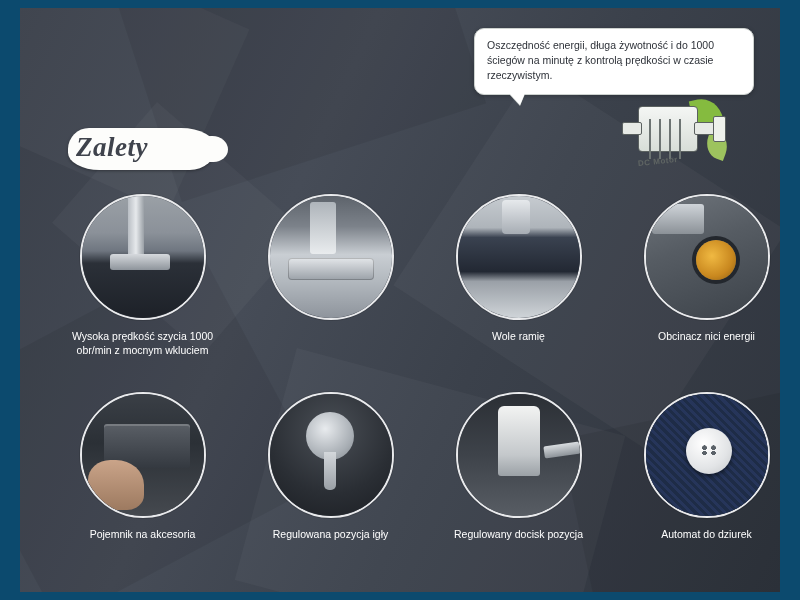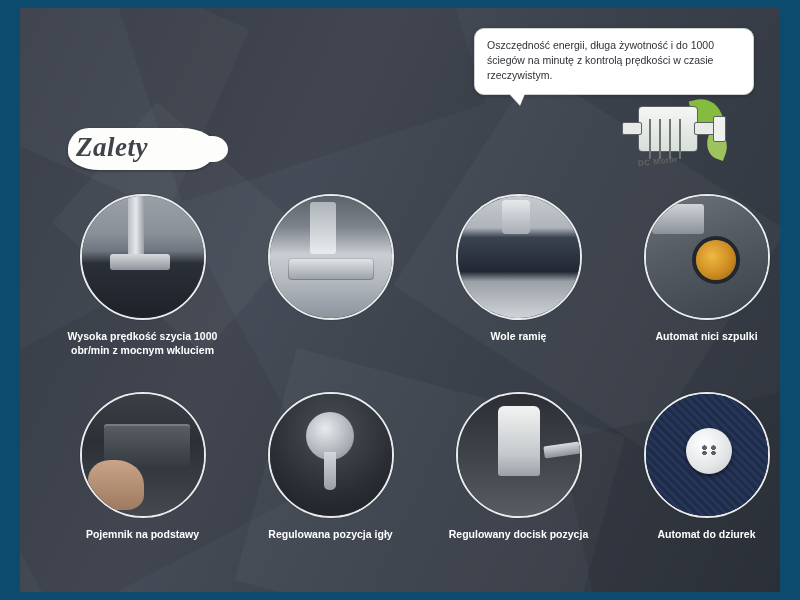--- a/index.html
+++ b/index.html
@@ -213,21 +213,21 @@
     position: relative;
     box-shadow: 0 0 0 1px rgba(0,0,0,0.12);
   }
   .circle .img {
     position: absolute;
     inset: 0;
   }
   .caption {
     margin-top: 10px;
     font-size: 10.5px;
-    font-weight: bold;
+    font-weight: normal;
     color: #ffffff;
     line-height: 1.3;
     padding: 0 6px;
   }
 
   
   .img-needle-fabric {
     background:
       linear-gradient(180deg,#9aa0a6 0%, #8b9199 30%, #6f7680 45%, #2b3038 55%, #1d2128 100%);
   }
@@ -452,28 +452,28 @@
         <div class="circle">
           <div class="img img-freearm"></div>
         </div>
         <div class="caption">Wole ramię</div>
       </div>
 
       <div class="cell row1 c4">
         <div class="circle">
           <div class="img img-bobbin"></div>
         </div>
-        <div class="caption">Automat nici szpulki</div>
+        <div class="caption">Obcinacz nici energii</div>
       </div>
 
       <div class="cell row2 c1">
         <div class="circle">
           <div class="img img-accessory"></div>
         </div>
-        <div class="caption">Pojemnik na podstawy</div>
+        <div class="caption">Pojemnik na akcesoria</div>
       </div>
 
       <div class="cell row2 c2">
         <div class="circle">
           <div class="img img-knob"></div>
         </div>
         <div class="caption">Regulowana pozycja igły</div>
       </div>
 
       <div class="cell row2 c3">

